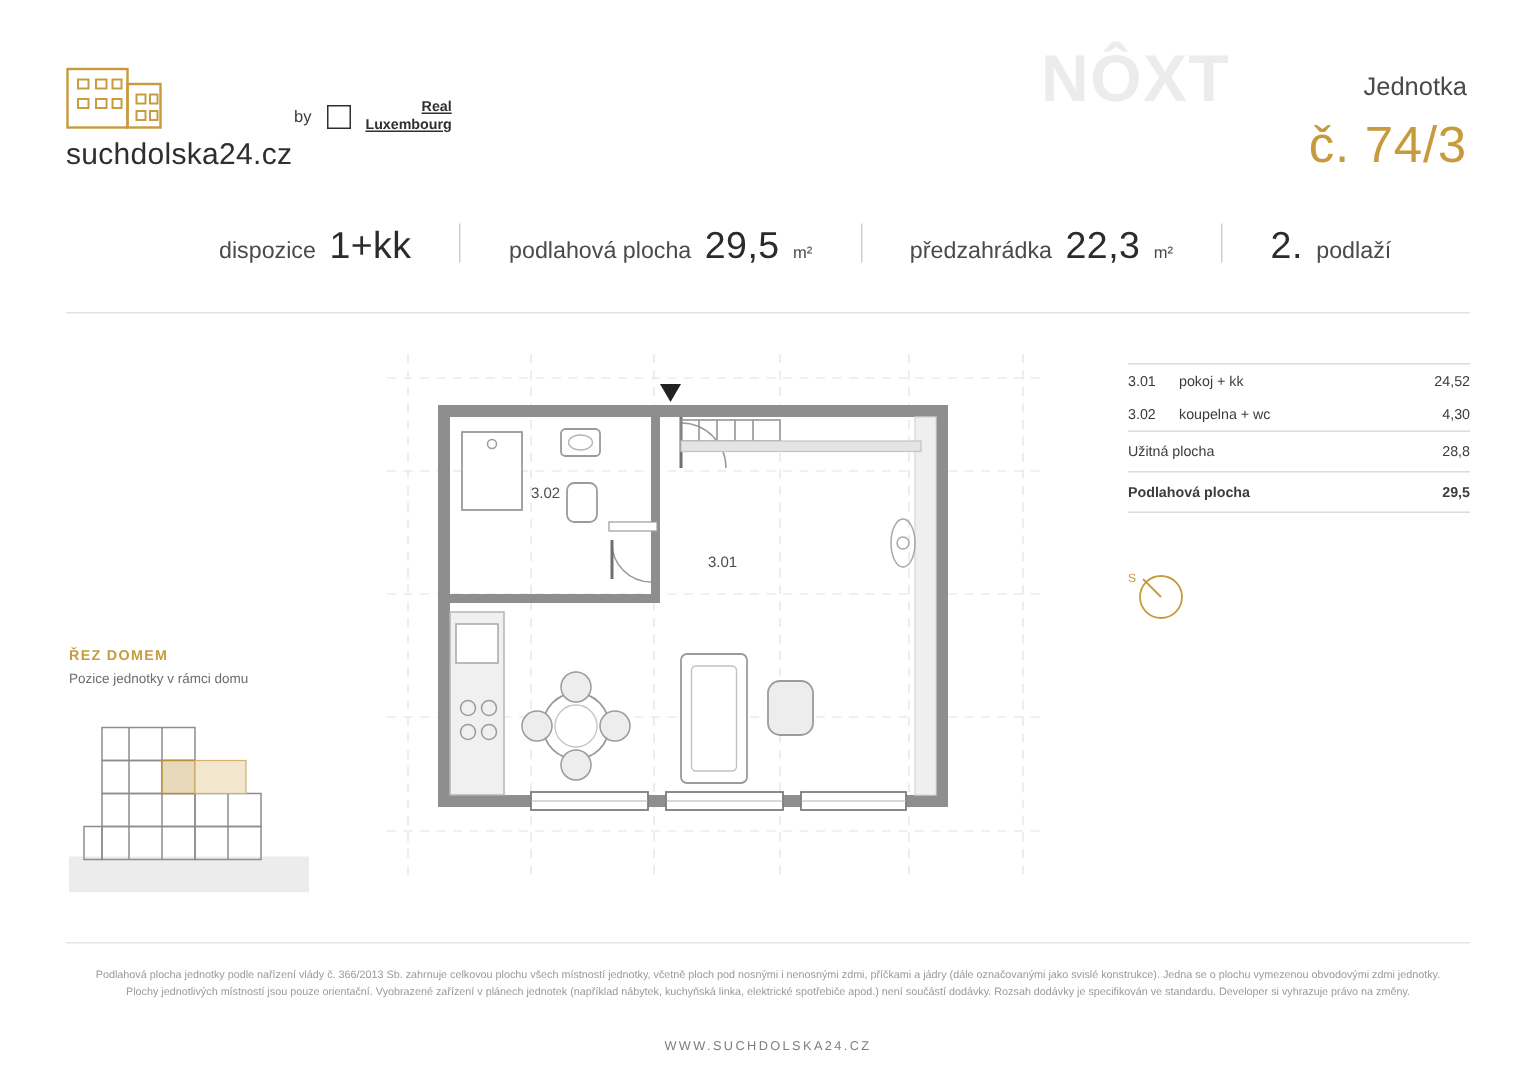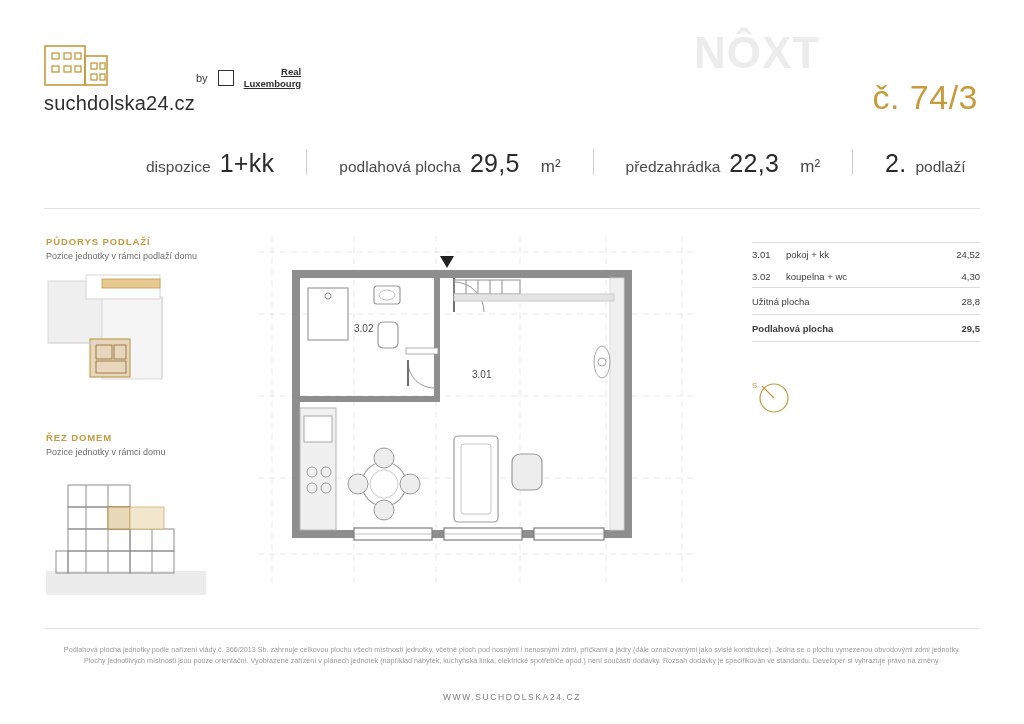--- a/index.html
+++ b/index.html
@@ -65,21 +65,21 @@
 
   
   .spec-row {
     position: absolute; left: 146px; top: 146px;
     display: flex; align-items: baseline; gap: 14px;
     white-space: nowrap;
   }
   .spec-item { display: flex; align-items: baseline; }
   .spec-key { font-size: 15.5px; color: #4a4a4a; }
   .spec-val { font-size: 25px; color: #2b2b2b; margin-left: 9px; letter-spacing: .3px; }
-  .spec-unit { font-size: 17px; color: #4a4a4a; margin-left: 21px; }
+  .spec-unit { font-size: 11px; color: #4a4a4a; margin-left: 9px; }
   .spec-sep {
     display: inline-block;
     width: 1px; height: 26px;
     background: #cfcfcf;
     margin: 0 18px;
     position: relative; top: 3px;
   }
 
   .hr-top {
     position: absolute; left: 44px; top: 208px;
@@ -183,20 +183,21 @@
     <span class="by-label">by</span>
     <span class="by-square"></span>
     <span class="by-name">
       <span>Real</span><br>
       <span>Luxembourg</span>
     </span>
   </div>
 
   <div class="brand-next">NÔXT</div>
 
+  <div class="unit-label">Jednotka</div>
   <div class="unit-number">č. 74/3</div>
 
   <div class="spec-row">
     <span class="spec-item">
       <span class="spec-key">dispozice</span>
       <span class="spec-val">1+kk</span>
     </span>
     <span class="spec-sep"></span>
     <span class="spec-item">
       <span class="spec-key">podlahová plocha</span>
@@ -211,36 +212,20 @@
     </span>
     <span class="spec-sep"></span>
     <span class="spec-item">
       <span class="spec-val" style="margin-left:0">2.</span>
       <span class="spec-key" style="margin-left:9px">podlaží</span>
     </span>
   </div>
 
   <div class="hr-top"></div>
 
-  <div class="side-block" style="top:236px;">
-    <div class="side-title">PŮDORYS PODLAŽÍ</div>
-    <div class="side-sub">Pozice jednotky v rámci podlaží domu</div>
-    <svg class="side-img" width="160" height="130" viewBox="0 0 160 130">
-      <rect x="2" y="10" width="54" height="62" fill="#efefef" stroke="#dadada" stroke-width="1"></rect>
-      <rect x="56" y="26" width="60" height="82" fill="#f5f5f5" stroke="#dadada" stroke-width="1"></rect>
-      <rect x="40" y="4" width="74" height="24" fill="#ffffff" stroke="#d5d5d5" stroke-width="1"></rect>
-      <rect x="56" y="8" width="58" height="9" fill="#e7c893" stroke="#c79a3c" stroke-width="0.8"></rect>
-      <rect x="44" y="68" width="40" height="38" fill="#e8d7bd" stroke="#b98f3d" stroke-width="1"></rect>
-      <rect x="50" y="74" width="16" height="14" fill="none" stroke="#8a6a2d" stroke-width="0.8"></rect>
-      <rect x="68" y="74" width="12" height="14" fill="none" stroke="#8a6a2d" stroke-width="0.8"></rect>
-      <rect x="50" y="90" width="30" height="12" fill="none" stroke="#8a6a2d" stroke-width="0.8"></rect>
-      <line x1="2" y1="72" x2="56" y2="72" stroke="#d5d5d5" stroke-width="1"></line>
-      <line x1="116" y1="26" x2="116" y2="108" stroke="#d5d5d5" stroke-width="1"></line>
-    </svg>
-  </div>
 
   <div class="side-block" style="top:432px;">
     <div class="side-title">ŘEZ DOMEM</div>
     <div class="side-sub">Pozice jednotky v rámci domu</div>
     <svg class="side-img" width="160" height="128" viewBox="0 0 160 128">
       <rect x="0" y="104" width="160" height="24" fill="#ececec"></rect>
       <g stroke="#8d8d8d" stroke-width="1" fill="none">
         <rect x="22" y="18" width="62" height="22"></rect>
         <rect x="22" y="40" width="62" height="22"></rect>
         <rect x="22" y="62" width="62" height="22"></rect>

